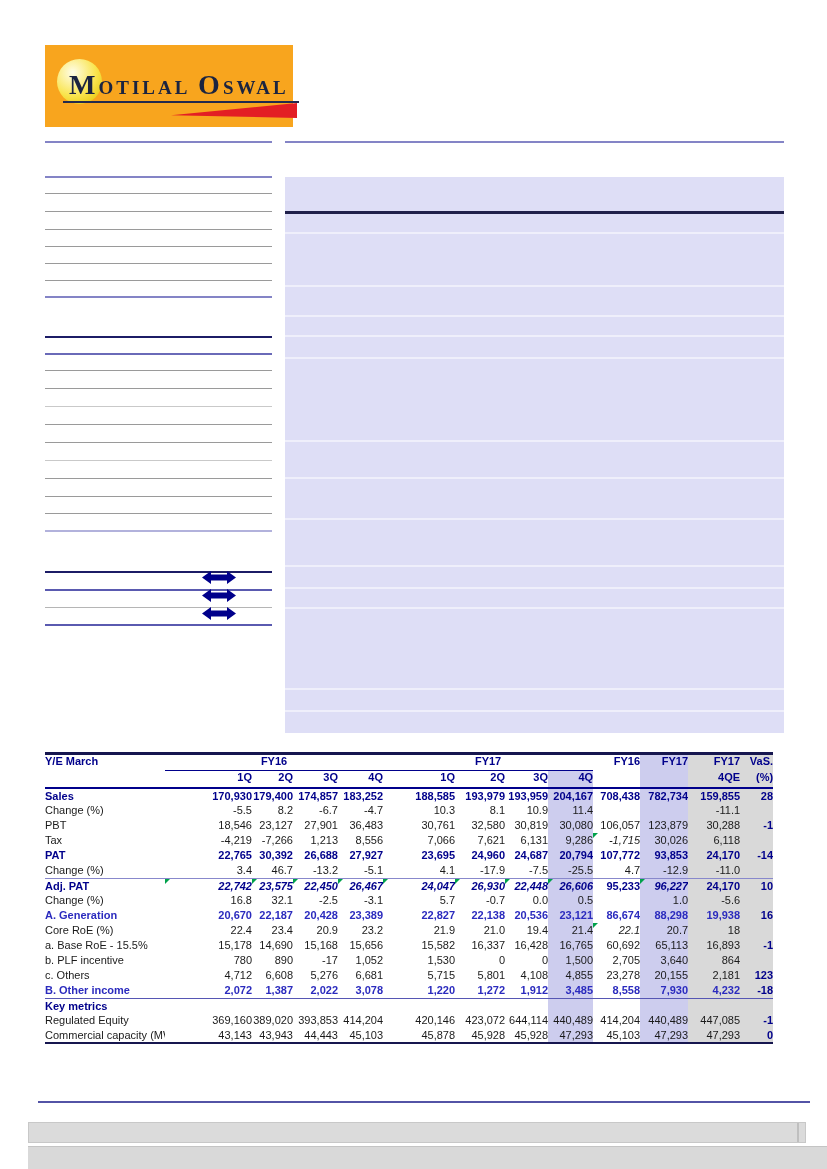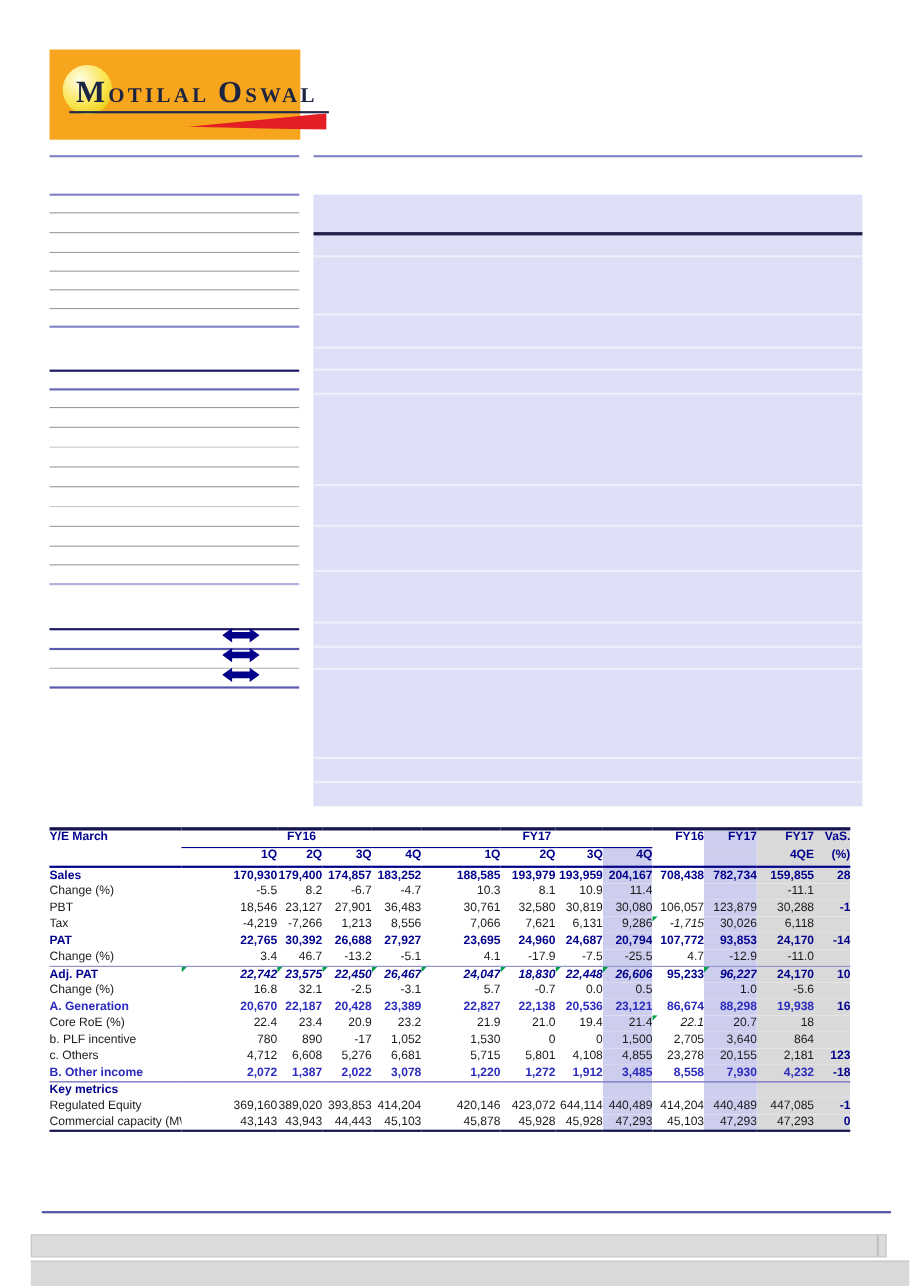--- a/index.html
+++ b/index.html
@@ -1,19 +1,19 @@
 <!DOCTYPE html>
 <html><head>
 <meta charset="utf-8">
 <style>
   html,body{margin:0;padding:0;background:#fff;}
   .page{position:relative;width:827px;height:1169px;background:#ffffff;overflow:hidden;
         font-family:"Liberation Sans",sans-serif;}
   
-  .logo{position:absolute;left:45px;top:45px;width:228px;height:82px;background:#F8A51E;}
+  .logo{position:absolute;left:45px;top:45px;width:248px;height:82px;background:#F8A51E;}
   .logo .ball{position:absolute;left:12px;top:14px;width:45px;height:45px;border-radius:50%;
         background:radial-gradient(circle at 35% 30%,#FFFDE8 0%,#F9E44C 55%,#E2C100 95%);}
   .logo .brand{position:absolute;left:24px;top:24px;white-space:nowrap;
         font-family:"Liberation Serif",serif;color:#1b2440;letter-spacing:3px;font-size:19px;font-weight:bold;}
   .logo .brand .big{font-size:28px;}
   .logo .rule{position:absolute;left:18px;top:56px;width:236px;height:2px;background:#222a4e;}
   .logo .swoosh{position:absolute;left:126px;top:58px;width:126px;height:15px;background:#E31E24;
         clip-path:polygon(0 82%,100% 0,100% 100%);}
   
   .ln{position:absolute;}
@@ -257,21 +257,21 @@
           <td class="num plain gy">-11.0</td>
           <td class="num plain gy vas"></td>
         </tr>
         <tr class="btl">
           <td class="lbl ind0 navy">Adj. PAT</td>
           <td class="num navy cm">22,742</td>
           <td class="num navy cm">23,575</td>
           <td class="num navy cm">22,450</td>
           <td class="num navy cm">26,467</td>
           <td class="num navy cm">24,047</td>
-          <td class="num navy cm">18,830</td>
+          <td class="num navy cm">26,930</td>
           <td class="num navy cm">22,448</td>
           <td class="num navy hl cm">26,606</td>
           <td class="num navy">95,233</td>
           <td class="num navy hl cm">96,227</td>
           <td class="num navy gy">24,170</td>
           <td class="num navy gy vas">10</td>
         </tr>
         <tr>
           <td class="lbl ind1 plain">Change (%)</td>
           <td class="num plain">16.8</td>
@@ -309,20 +309,35 @@
           <td class="num plain">20.9</td>
           <td class="num plain">23.2</td>
           <td class="num plain">21.9</td>
           <td class="num plain">21.0</td>
           <td class="num plain">19.4</td>
           <td class="num plain hl">21.4</td>
           <td class="num plain cm">22.1</td>
           <td class="num plain hl">20.7</td>
           <td class="num plain gy">18</td>
           <td class="num plain gy vas"></td>
+        </tr>
+        <tr>
+          <td class="lbl ind2 plain">a. Base RoE - 15.5%</td>
+          <td class="num plain">15,178</td>
+          <td class="num plain">14,690</td>
+          <td class="num plain">15,168</td>
+          <td class="num plain">15,656</td>
+          <td class="num plain">15,582</td>
+          <td class="num plain">16,337</td>
+          <td class="num plain">16,428</td>
+          <td class="num plain hl">16,765</td>
+          <td class="num plain">60,692</td>
+          <td class="num plain hl">65,113</td>
+          <td class="num plain gy">16,893</td>
+          <td class="num plain gy vas">-1</td>
         </tr>
         <tr>
           <td class="lbl ind2 plain">b. PLF incentive</td>
           <td class="num plain">780</td>
           <td class="num plain">890</td>
           <td class="num plain">-17</td>
           <td class="num plain">1,052</td>
           <td class="num plain">1,530</td>
           <td class="num plain">0</td>
           <td class="num plain">0</td>

